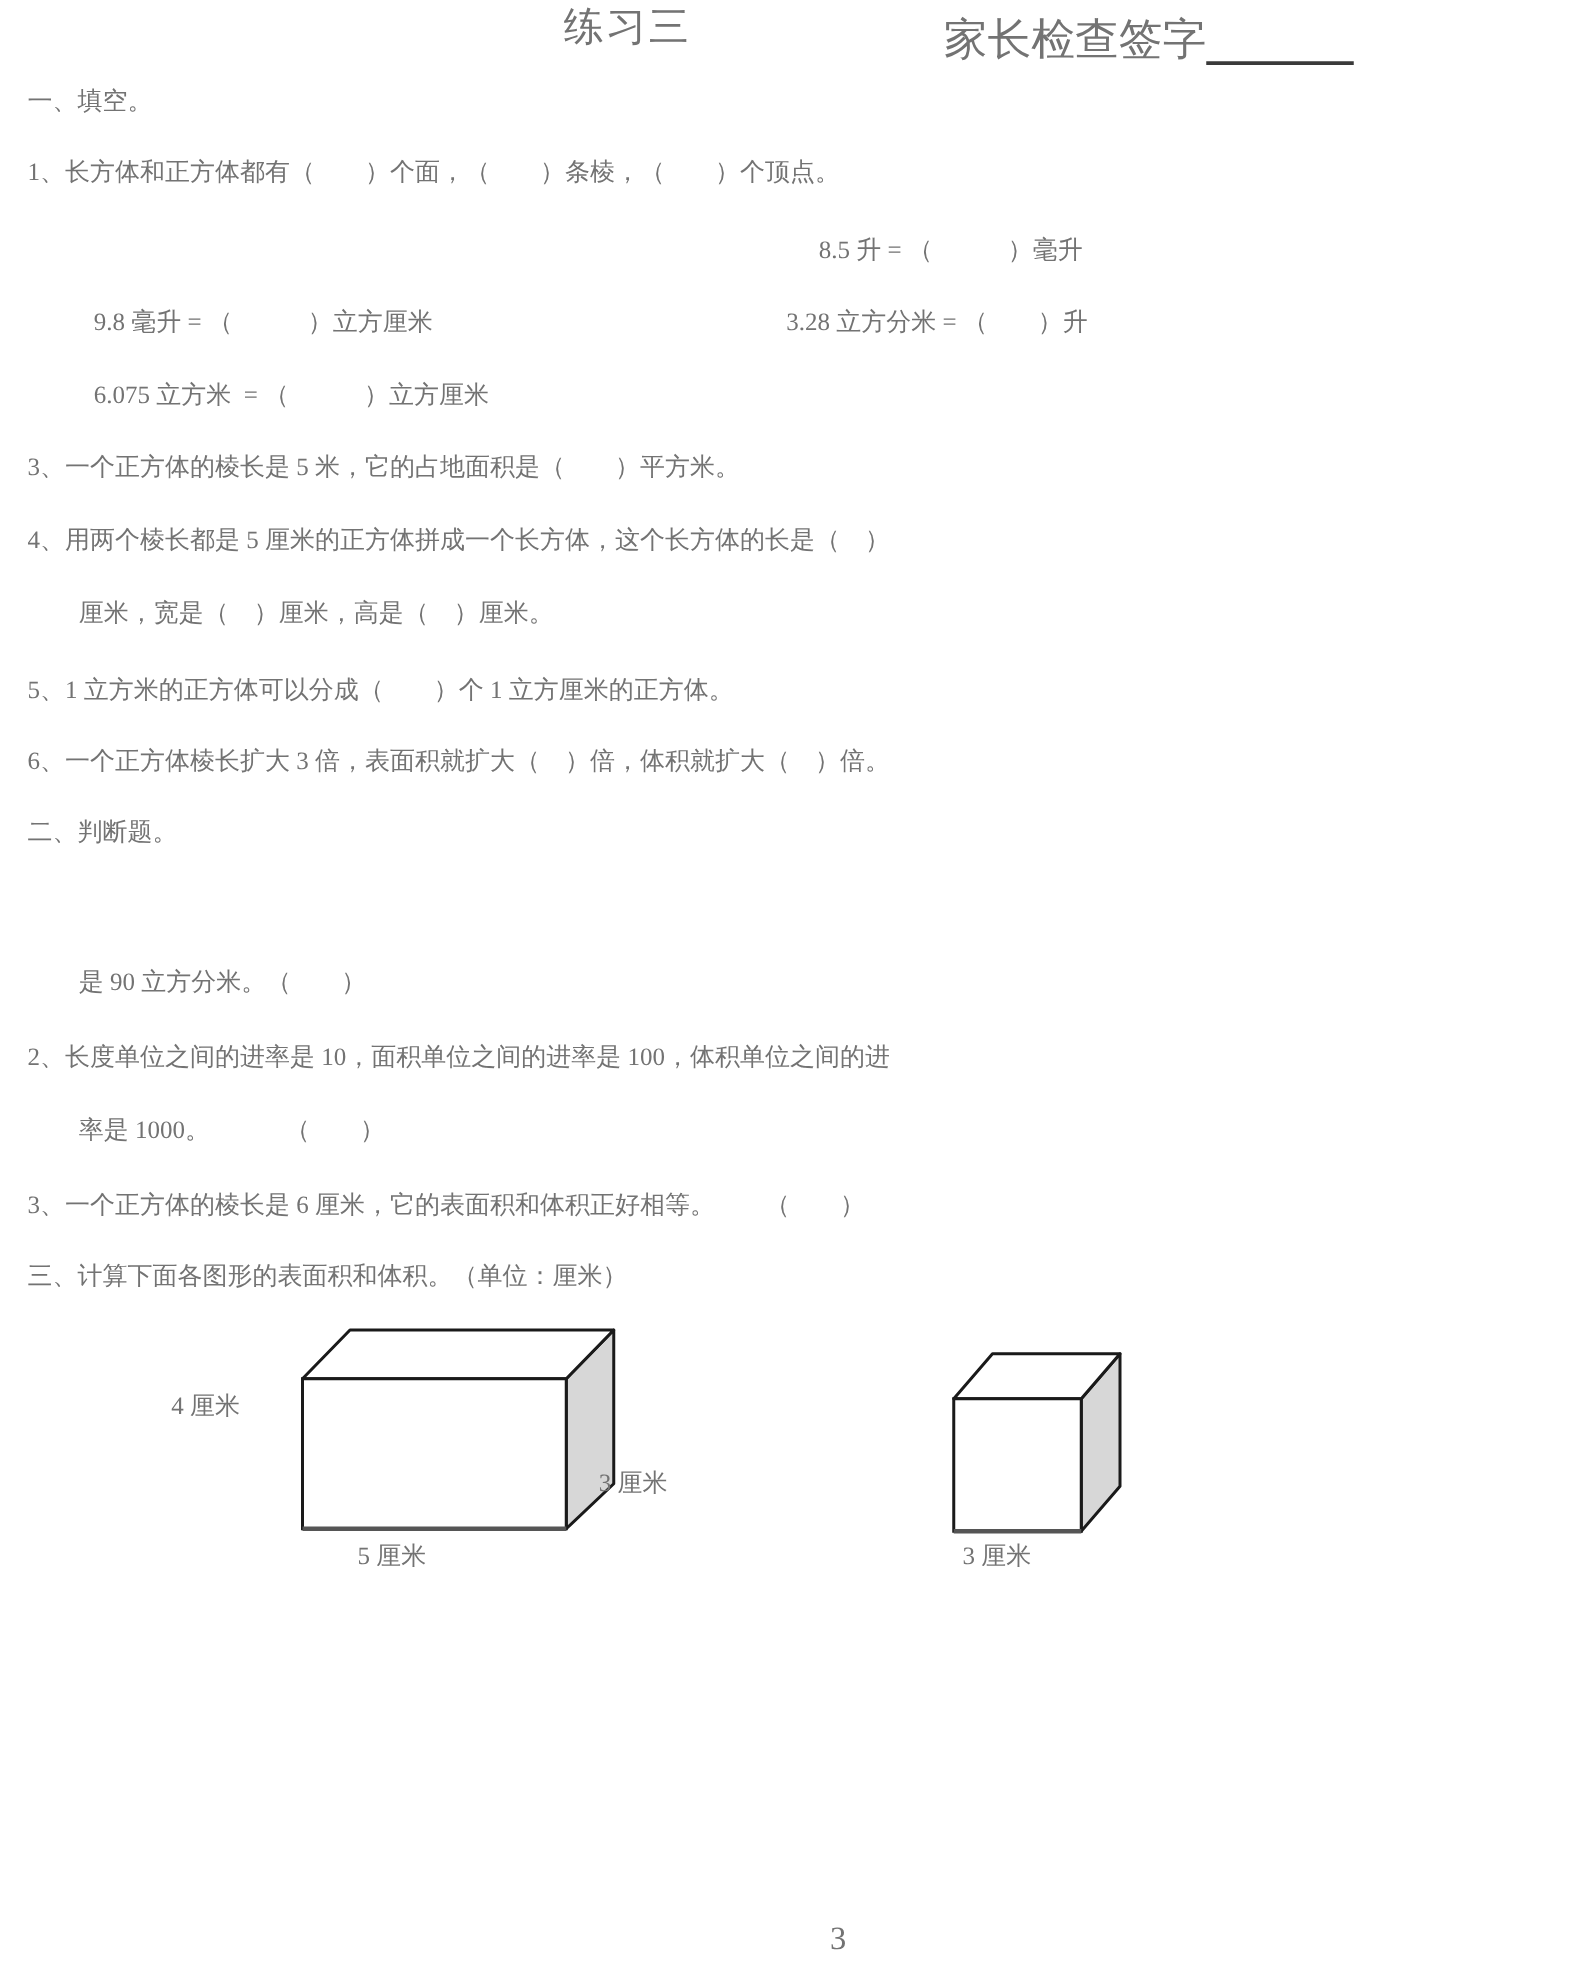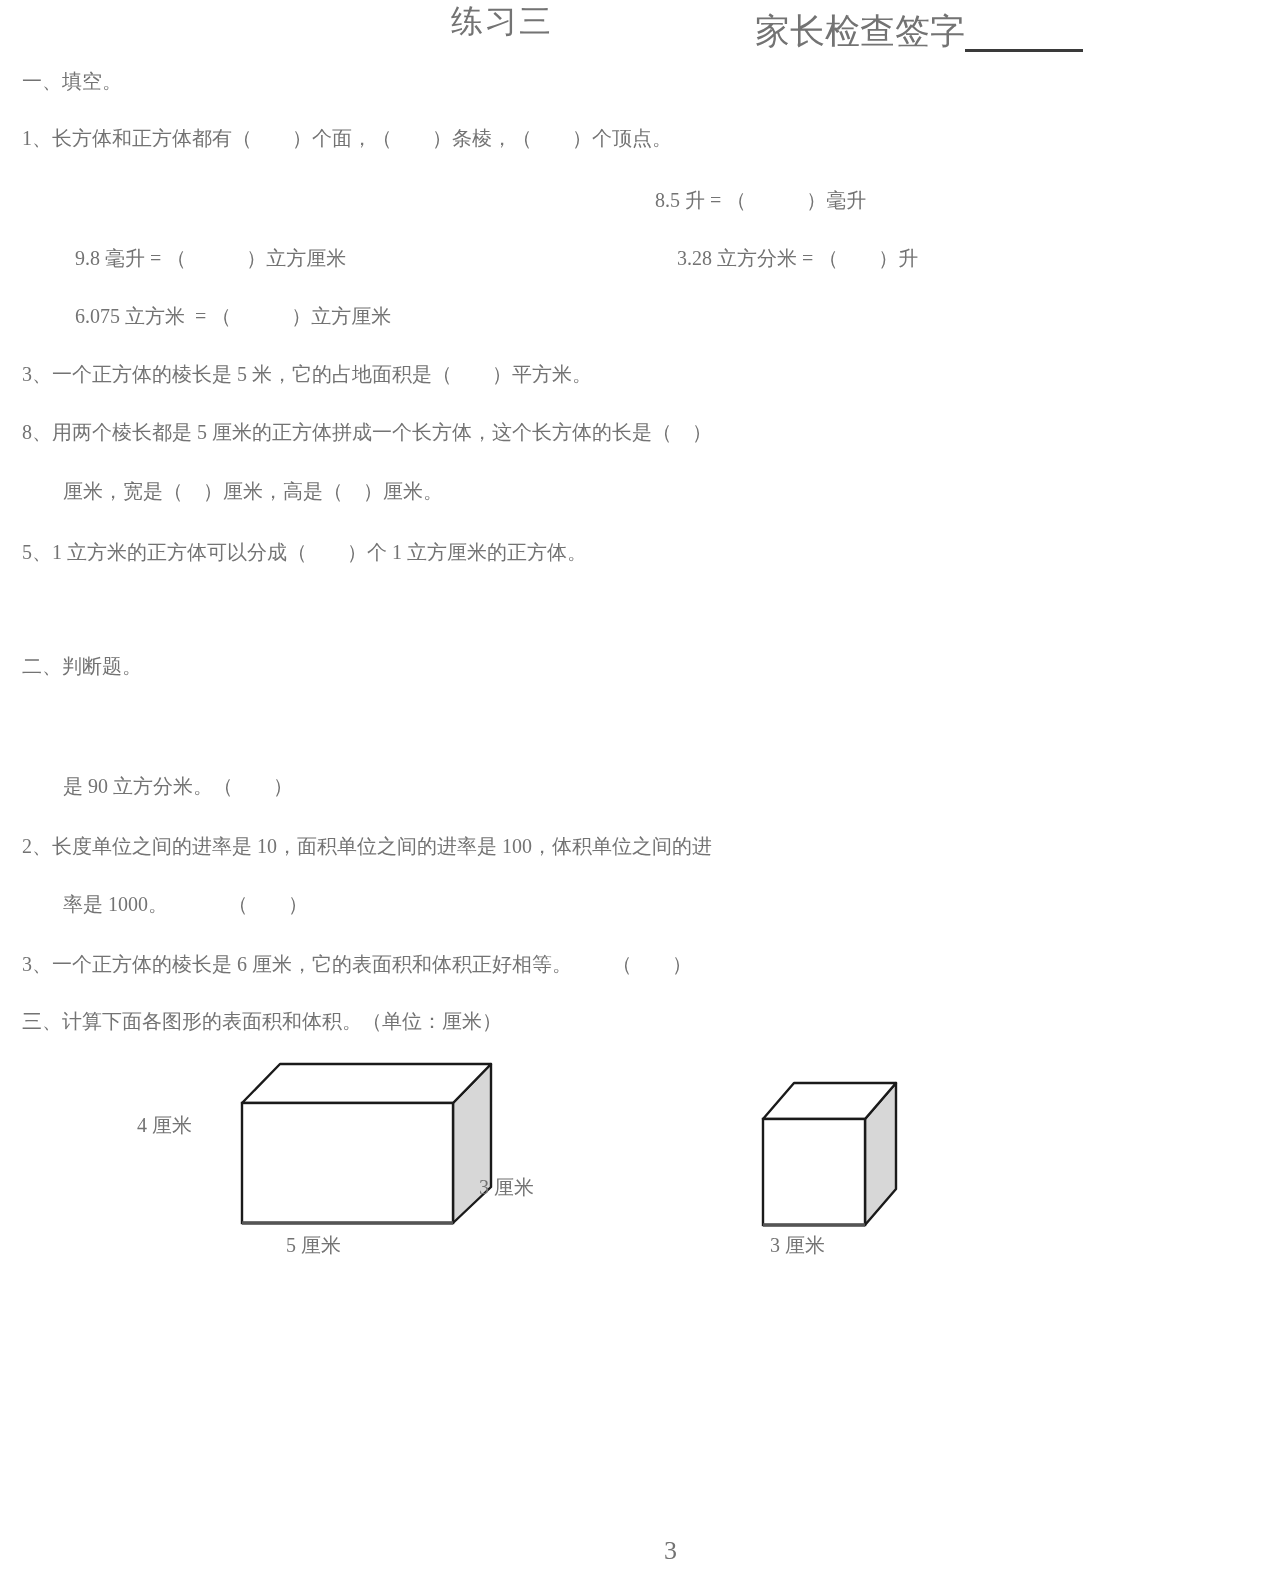--- a/index.html
+++ b/index.html
@@ -56,27 +56,28 @@
 <div class="page">
 
   <div class="title">练习三</div>
   <div class="signature"><span>家长检查签字</span><span class="sig-underline"></span></div>
 
   <div class="line" style="left:22px; top:70px">一、填空。</div>
   <div class="line" style="left:22px; top:127px">1、长方体和正方体都有（　　）个面，（　　）条棱，（　　）个顶点。</div>
 
   <div class="line" style="left:655px; top:189px">8.5 升 = （　　　）毫升</div>
   <div class="line" style="left:75px;  top:247px">9.8 毫升 = （　　　）立方厘米</div>
-  <div class="line" style="left:677px; top:247px">3.28 立方分米 = （　　）升</div>
+  <div class="line" style="left:629px; top:247px">3.28 立方分米 = （　　）升</div>
   <div class="line" style="left:75px;  top:305px">6.075 立方米  = （　　　）立方厘米</div>
 
   <div class="line" style="left:22px; top:363px">3、一个正方体的棱长是 5 米，它的占地面积是（　　）平方米。</div>
-  <div class="line" style="left:22px; top:421px">8、用两个棱长都是 5 厘米的正方体拼成一个长方体，这个长方体的长是（　）</div>
+  <div class="line" style="left:22px; top:421px">4、用两个棱长都是 5 厘米的正方体拼成一个长方体，这个长方体的长是（　）</div>
   <div class="line" style="left:63px; top:480px">厘米，宽是（　）厘米，高是（　）厘米。</div>
   <div class="line" style="left:22px; top:541px">5、1 立方米的正方体可以分成（　　）个 1 立方厘米的正方体。</div>
+  <div class="line" style="left:22px; top:598px">6、一个正方体棱长扩大 3 倍，表面积就扩大（　）倍，体积就扩大（　）倍。</div>
 
   <div class="line" style="left:22px; top:655px">二、判断题。</div>
   <div class="line" style="left:63px; top:775px">是 90 立方分米。（　　）</div>
   <div class="line" style="left:22px; top:835px">2、长度单位之间的进率是 10，面积单位之间的进率是 100，体积单位之间的进</div>
   <div class="line" style="left:63px; top:893px">率是 1000。　　　（　　）</div>
   <div class="line" style="left:22px; top:953px">3、一个正方体的棱长是 6 厘米，它的表面积和体积正好相等。　　（　　）</div>
 
   <div class="line" style="left:22px; top:1010px">三、计算下面各图形的表面积和体积。（单位：厘米）</div>
 
   <svg class="figure" style="left:233px; top:1056px" width="266" height="172" viewBox="0 0 266 172">

